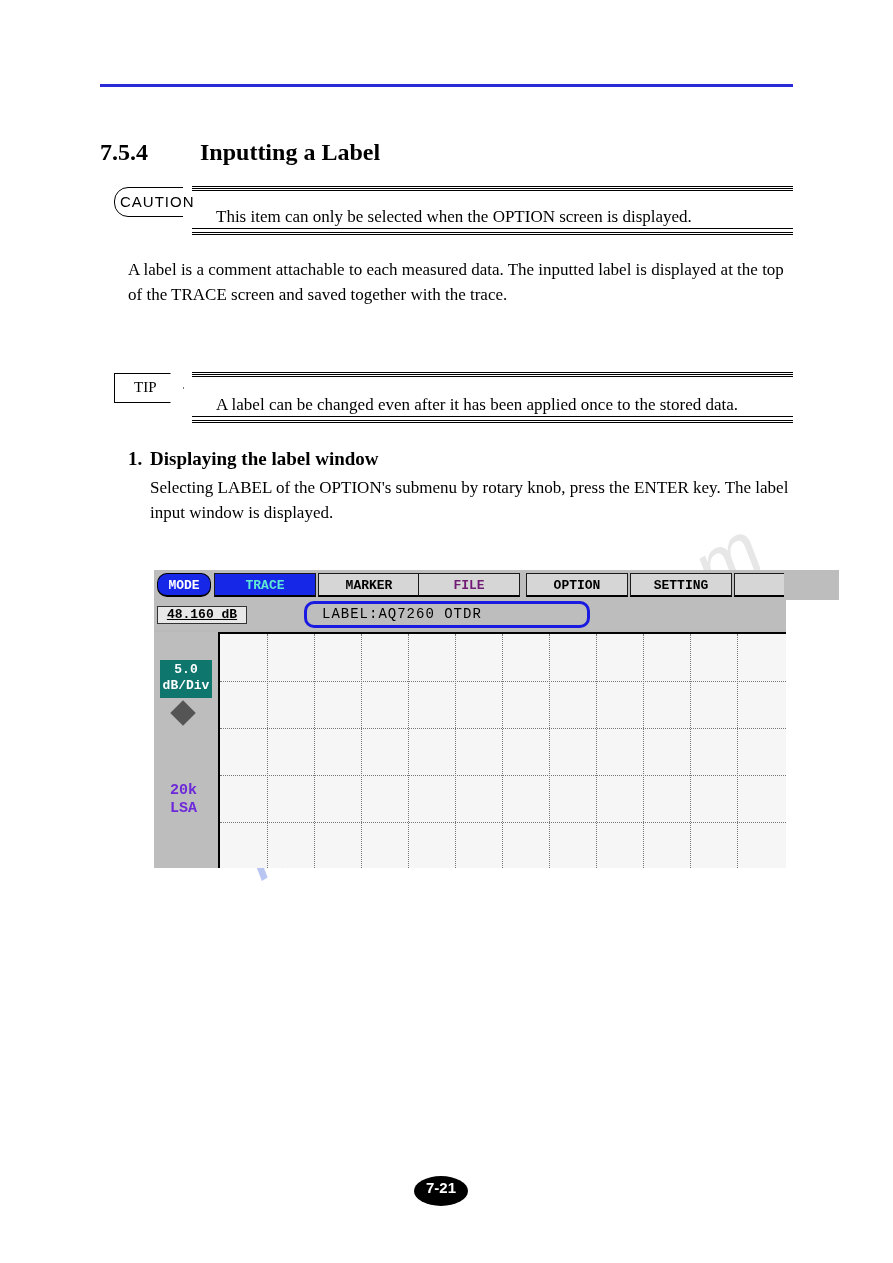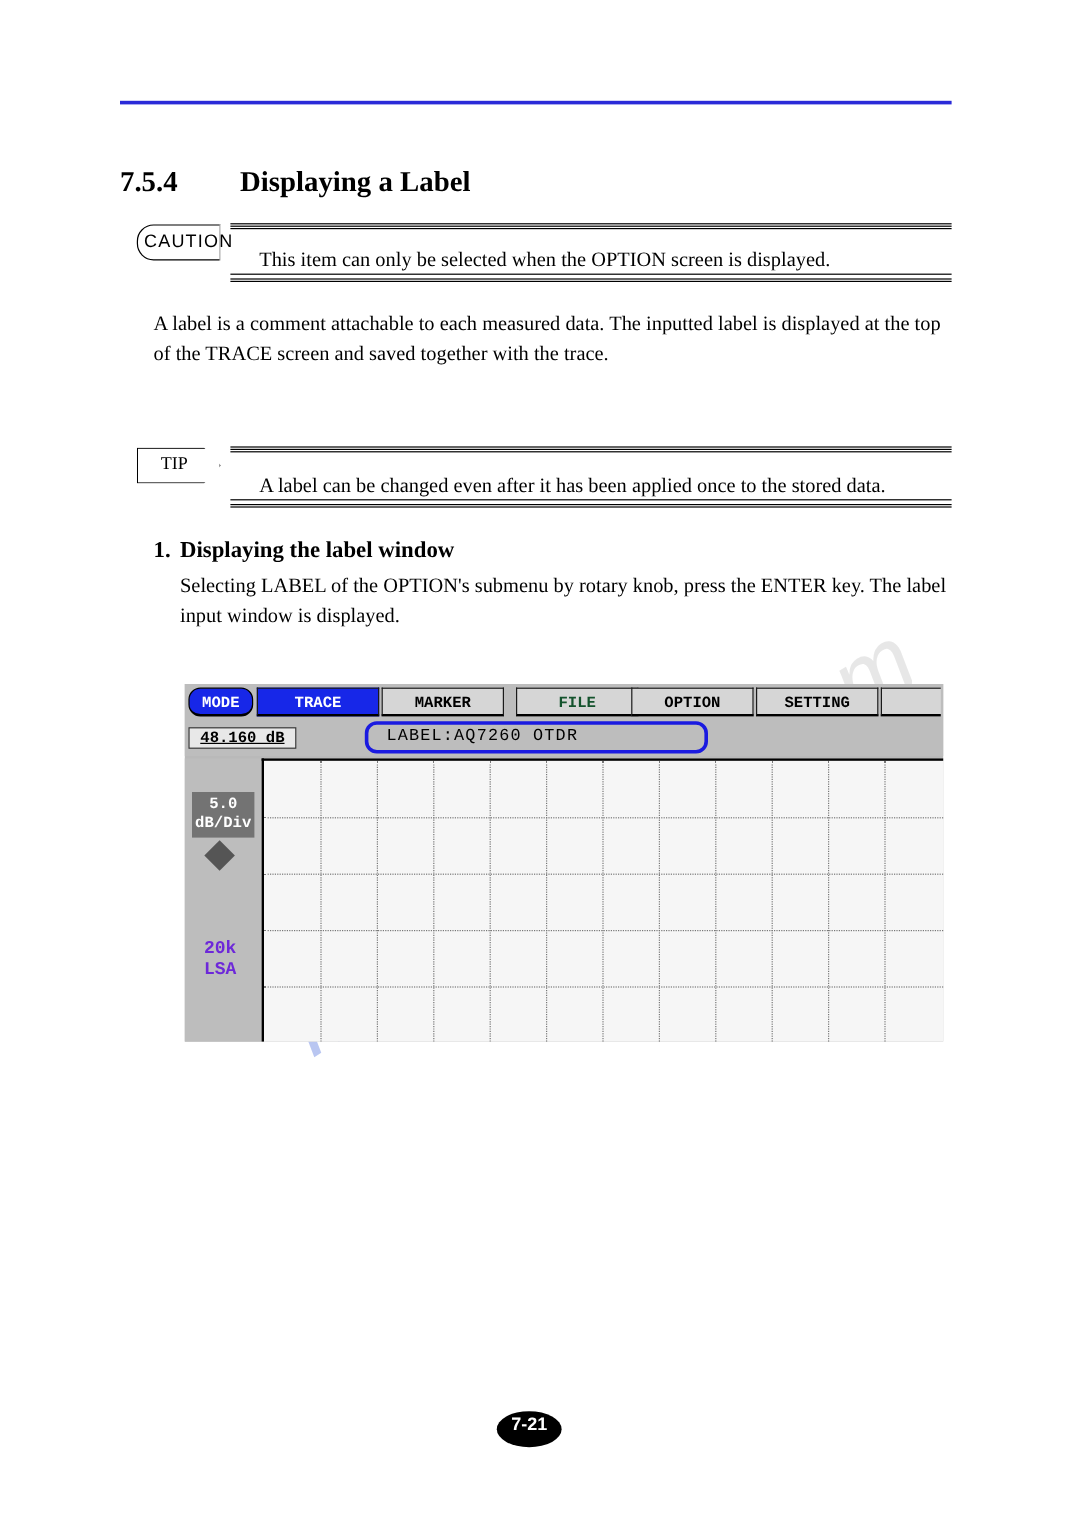--- a/index.html
+++ b/index.html
@@ -32,60 +32,60 @@
   .tip-body { position: absolute; left: 216px; top: 394px; width: 560px; font-size: 17px; line-height: 1.35; }
   .rule-t3 { position: absolute; left: 192px; top: 416px; width: 601px; border-top: 1px solid #000; }
   .rule-t4 { position: absolute; left: 192px; top: 420px; width: 601px; border-top: 3px double #000; }
 
   .step-num { position: absolute; left: 128px; top: 448px; font-size: 19px; font-weight: bold; }
   .step-ttl { position: absolute; left: 150px; top: 448px; font-size: 19px; font-weight: bold; }
   .step-body{ position: absolute; left: 150px; top: 476px; width: 640px; font-size: 17px; line-height: 1.45; }
 
   
   .shot { position: absolute; left: 154px; top: 570px; width: 632px; height: 298px; background: #b9b9b9; font-family: "Courier New", monospace; }
-  .tabbar { position: absolute; left: 0; top: 0; width: 632px; height: 30px; background: #bdbdbd; }
+  .tabbar { position: absolute; left: 0; top: 0; width: 685px; height: 30px; background: #bdbdbd; }
   .tab { position: absolute; top: 3px; height: 24px; border: 1px solid #1a1a1a; border-bottom: 2px solid #000; background: #d6d6d6; text-align: center; font-size: 13px; font-weight: bold; font-family: "Courier New", monospace; padding-top: 4px; }
   .tab.mode   { left: 3px;   width: 54px; background: #1727e8; color: #fff; border-color: #000; border-radius: 10px; }
-  .tab.trace  { left: 60px;  width: 102px; background: #1727e8; color: #ffffff; }
+  .tab.trace  { left: 60px;  width: 102px; background: #1727e8; color: #5eead4; }
   .tab.marker { left: 164px; width: 102px; color: #000; }
-  .tab.file   { left: 276px; width: 102px; color: #14532d; }
+  .tab.file   { left: 264px; width: 102px; color: #701a75; }
   .tab.option { left: 372px; width: 102px; color: #000; }
   .tab.setting{ left: 476px; width: 102px; color: #000; }
   .tab.edge   { left: 580px; width: 50px;  color: #000; border-right: none; }
 
   .subbar { position: absolute; left: 0; top: 30px; width: 632px; height: 30px; background: #bdbdbd; }
   .db-chip { position: absolute; left: 3px; top: 36px; width: 90px; height: 18px; background: #e8e8e8; border: 1px solid #333; font-size: 13px; text-align: center; font-weight: bold; text-decoration: underline; }
   .label-pill { position: absolute; left: 150px; top: 31px; width: 286px; height: 27px; border: 3px solid #1a1ae0; border-radius: 10px; }
   .label-txt  { position: absolute; left: 168px; top: 36px; font-size: 14px; font-weight: normal; letter-spacing: 1px; }
 
   .plot { position: absolute; left: 64px; top: 62px; width: 568px; height: 236px; background: #f6f6f6; border-left: 2px solid #000; border-top: 2px solid #000; }
   .plot .vline, .plot .hline { position: absolute; background: transparent; }
   .plot .vline { top: 0; width: 0; height: 100%; border-left: 1px dotted #777; }
   .plot .hline { left: 0; height: 0; width: 100%; border-top: 1px dotted #777; }
 
   .yaxis { position: absolute; left: 0; top: 62px; width: 64px; height: 236px; background: #bdbdbd; }
-  .ybox  { position: absolute; left: 6px; top: 90px; width: 52px; height: 38px; background: #737373; color: #fff; font-size: 13px; font-weight: bold; text-align: center; line-height: 1.25; padding-top: 2px; }
+  .ybox  { position: absolute; left: 6px; top: 90px; width: 52px; height: 38px; background: #0f766e; color: #fff; font-size: 13px; font-weight: bold; text-align: center; line-height: 1.25; padding-top: 2px; }
   .ydiamond { position: absolute; left: 20px; top: 134px; width: 18px; height: 18px; background: #555; transform: rotate(45deg); }
   .ytxt { position: absolute; left: 16px; font-size: 15px; font-weight: bold; color: #6d28d9; }
 
   
   .wm { position: absolute; left: 120px; top: 330px; width: 640px; height: 620px; pointer-events: none; opacity: 0.35; }
   .wm svg text { font-family: Arial, sans-serif; font-weight: normal; font-style: italic; }
 
   .pg-oval { position: absolute; left: 414px; top: 1176px; width: 54px; height: 30px; background: #000; border-radius: 50%; }
   .pg-num  { position: absolute; left: 414px; top: 1179px; width: 54px; text-align: center; color: #fff; font-family: Arial, sans-serif; font-size: 15px; font-weight: bold; }
 </style>
 </head>
 <body>
 <div class="page">
 
   <div class="hdr-rule"></div>
 
   <div class="sec-num">7.5.4</div>
-  <div class="sec-ttl">Displaying a Label</div>
+  <div class="sec-ttl">Inputting a Label</div>
 
   <div class="tag-shape tag-caution"></div>
   <div class="tag-caution-text">CAUTION</div>
   <div class="rule-top1"></div>
   <div class="rule-top2"></div>
   <div class="caution-body">This item can only be selected when the OPTION screen is displayed.</div>
   <div class="rule-bot1"></div>
   <div class="rule-bot2"></div>
 
   <div class="para1">A label is a comment attachable to each measured data. The inputted label is displayed at the top of the TRACE screen and saved together with the trace.</div>

